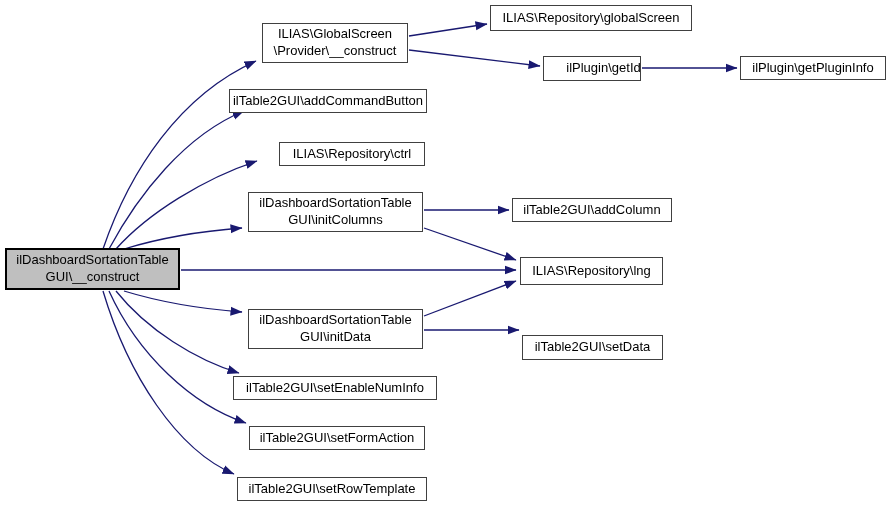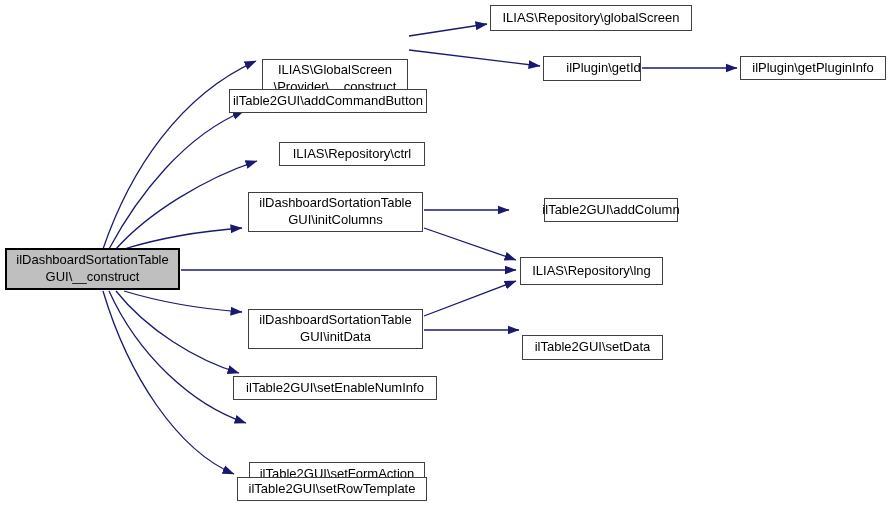--- a/index.html
+++ b/index.html
@@ -68,21 +68,21 @@
     <path d="M 424,228 L 516,260" marker-end="url(#arrow)"></path>
     <path d="M 424,316 L 516,281" marker-end="url(#arrow)"></path>
     <path d="M 424,330 L 519,330" marker-end="url(#arrow)"></path>
   </svg>
 
   <div class="node focus" style="left:5px;top:248px;width:175px;height:42px;">
     <span>ilDashboardSortationTable</span>
     <span>GUI\__construct</span>
   </div>
 
-  <div class="node" style="left:262px;top:23px;width:146px;height:40px;margin-top:36px;">
+  <div class="node" style="left:262px;top:23px;width:146px;height:40px;">
     <span>ILIAS\GlobalScreen</span>
     <span>\Provider\__construct</span>
   </div>
 
   <div class="node" style="left:229px;top:89px;width:198px;height:24px;">
     <span>ilTable2GUI\addCommandButton</span>
   </div>
 
   <div class="node" style="left:279px;top:142px;width:146px;height:24px;">
     <span>ILIAS\Repository\ctrl</span>
@@ -95,37 +95,37 @@
 
   <div class="node" style="left:248px;top:309px;width:175px;height:40px;">
     <span>ilDashboardSortationTable</span>
     <span>GUI\initData</span>
   </div>
 
   <div class="node" style="left:233px;top:376px;width:204px;height:24px;">
     <span>ilTable2GUI\setEnableNumInfo</span>
   </div>
 
-  <div class="node" style="left:249px;top:426px;width:176px;height:24px;margin-top:36px;">
+  <div class="node" style="left:249px;top:426px;width:176px;height:24px;">
     <span>ilTable2GUI\setFormAction</span>
   </div>
 
   <div class="node" style="left:237px;top:477px;width:190px;height:24px;">
     <span>ilTable2GUI\setRowTemplate</span>
   </div>
 
   <div class="node" style="left:490px;top:5px;width:202px;height:26px;">
     <span>ILIAS\Repository\globalScreen</span>
   </div>
 
   <div class="node" style="left:543px;top:56px;width:98px;height:25px;padding-left:23px;">
     <span>ilPlugin\getId</span>
   </div>
 
-  <div class="node" style="left:544px;top:198px;width:134px;height:24px;">
+  <div class="node" style="left:512px;top:198px;width:160px;height:24px;">
     <span>ilTable2GUI\addColumn</span>
   </div>
 
   <div class="node" style="left:520px;top:257px;width:143px;height:28px;">
     <span>ILIAS\Repository\lng</span>
   </div>
 
   <div class="node" style="left:522px;top:335px;width:141px;height:25px;">
     <span>ilTable2GUI\setData</span>
   </div>

